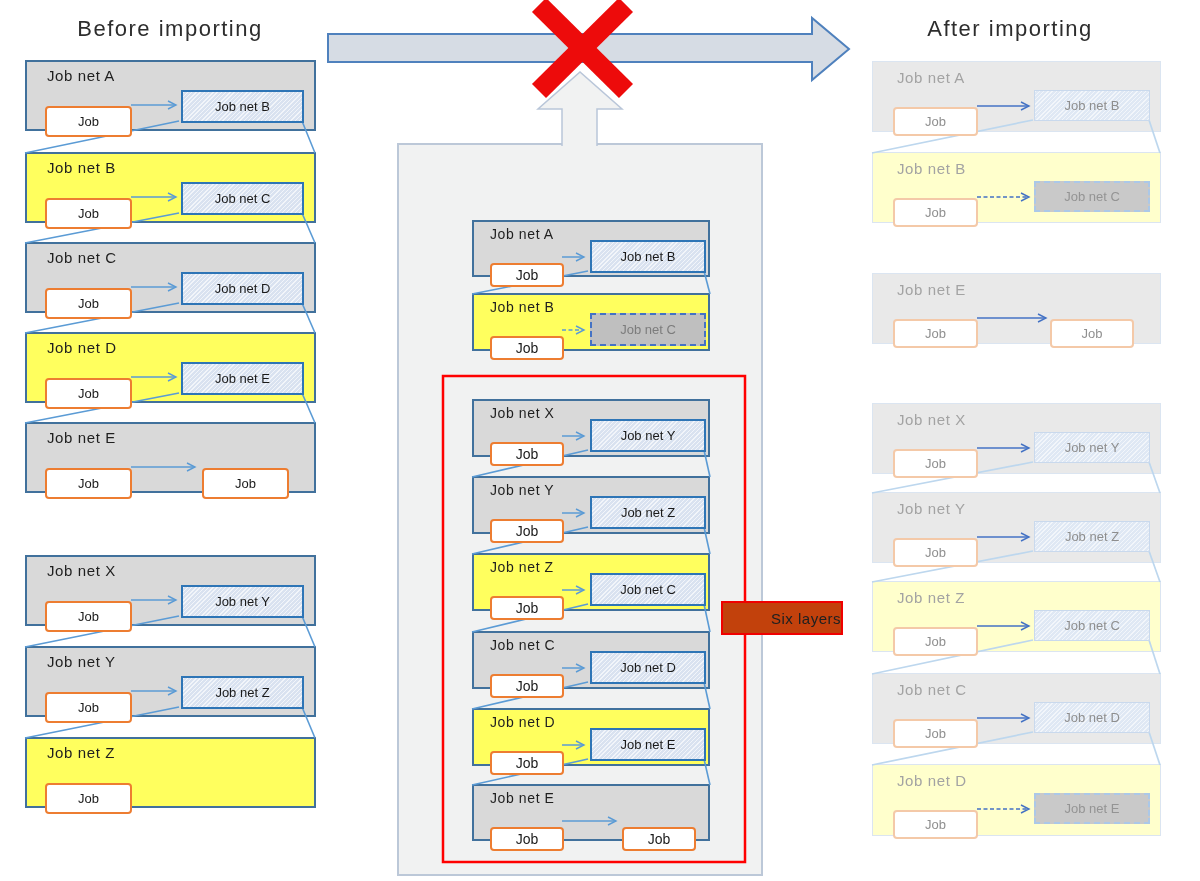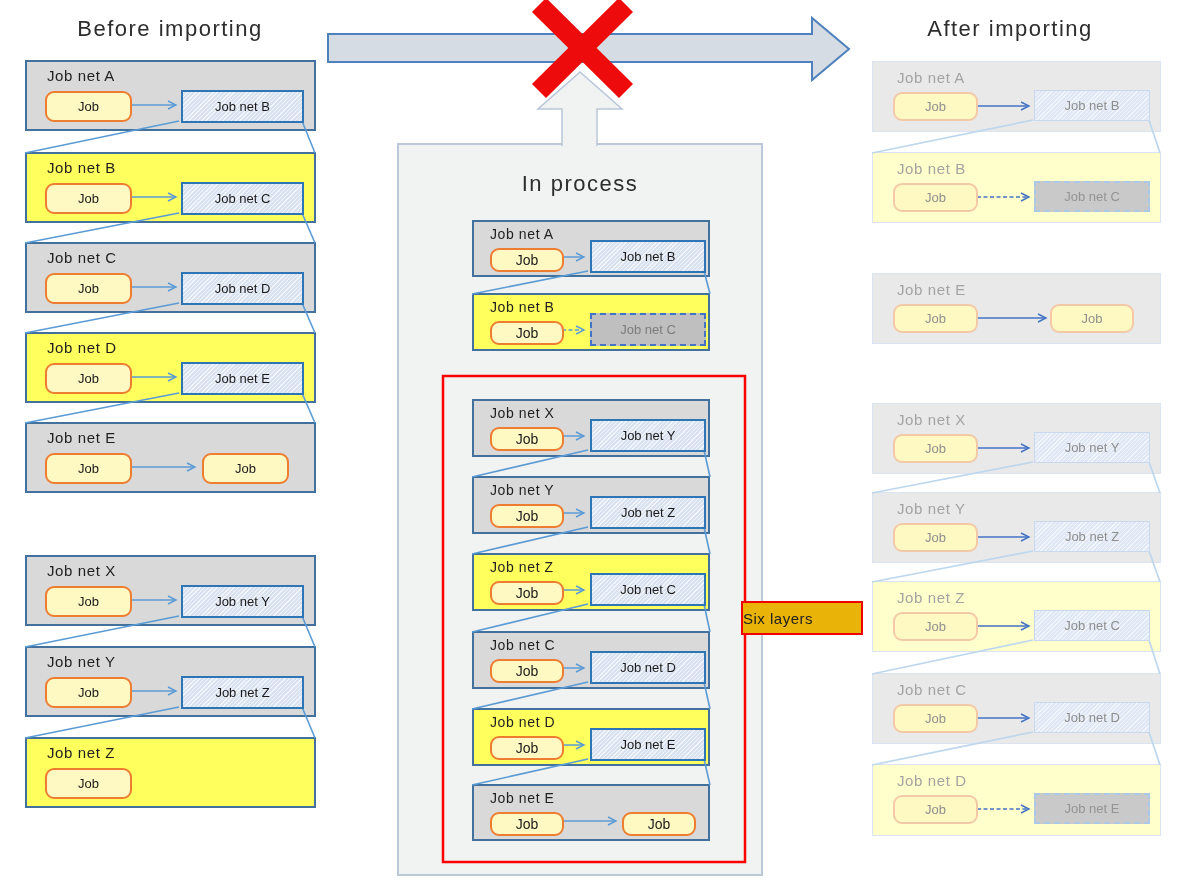--- a/index.html
+++ b/index.html
@@ -8,21 +8,21 @@
   .sec-title{position:absolute;font-size:22px;color:#2d2d2d;letter-spacing:1.5px;text-align:center;font-weight:400;}
 
   
   .jn{position:absolute;box-sizing:border-box;}
   .jn .t{position:absolute;left:20px;top:5px;font-size:15px;color:#1f1f1f;letter-spacing:.6px;white-space:nowrap;text-align:center;}
   .box{position:absolute;box-sizing:border-box;display:flex;align-items:center;justify-content:center;z-index:3;white-space:nowrap;}
 
   
   .bef.gray,.mid.gray{background:#D9D9D9;border:2px solid #41719C;}
   .bef.yellow,.mid.yellow{background:#FFFF5E;border:2px solid #41719C;}
-  .job{background:#fef9c3;border:2.5px solid #ED7D31;border-radius:9px;font-size:13px;color:#1a1a1a;}
+  .job{background:#ffffff;border:2.5px solid #ED7D31;border-radius:4px;font-size:13px;color:#1a1a1a;margin-top:15px;}
   .net{background-color:#D9E2F0;background-image:repeating-linear-gradient(135deg,rgba(255,255,255,.65) 0 1px,rgba(0,0,0,0) 1px 3px);border:2px solid #2E75B6;font-size:13px;color:#1a1a1a;}
 
   .bef .job{left:18px;top:29px;width:87px;height:31px;}
   .bef .job2{left:175px;top:29px;width:87px;height:31px;}
   .bef .net{left:154px;top:28px;width:123px;height:33px;}
 
   .mid .t{left:16px;top:4px;font-size:14px;}
   .mid .job{left:16px;top:26px;width:74px;height:24px;font-size:14px;}
   .mid .job2{left:148px;top:26px;width:74px;height:24px;}
   .mid .net{left:116px;top:18px;width:116px;height:33px;}
@@ -31,34 +31,33 @@
   
   .aft.gray{background:#E9E9E9;border:1.5px solid #DBE5F1;}
   .aft.yellow{background:#FFFFCC;border:1.5px solid #DBE5F1;}
   .aft .t{left:24px;top:7px;color:#A3A3A3;}
   .aft .job{left:20px;top:30px;width:85px;height:29px;border:2px solid #F4C9A8;color:#8f8f8f;}
   .aft .job2{left:177px;top:30px;width:84px;height:29px;}
   .aft .net{left:161px;top:28px;width:116px;height:31px;background-color:#DFE8F4;background-image:repeating-linear-gradient(135deg,rgba(255,255,255,.6) 0 1px,rgba(0,0,0,0) 1px 3px);border:1.5px solid #C9D9ED;color:#8e8e8e;}
   .aft .net.dashed{background:#C9C9C9;background-image:none;border:2px dashed #ABC8E8;color:#949494;}
 
   #panel{position:absolute;left:397px;top:143px;width:366px;height:733px;background:#F1F2F2;border:2px solid #BCC8D8;box-sizing:border-box;}
-  #six-layers{position:absolute;left:721px;top:601px;width:122px;height:34px;background:#eab308;border:2.5px solid #F00000;box-sizing:border-box;display:flex;align-items:center;justify-content:flex-start;font-size:15px;color:#202020;letter-spacing:.5px;z-index:5;margin-left:20px;}
+  #six-layers{position:absolute;left:721px;top:601px;width:122px;height:34px;background:#c2410c;border:2.5px solid #F00000;box-sizing:border-box;display:flex;align-items:center;justify-content:flex-end;font-size:15px;color:#202020;letter-spacing:.5px;z-index:5;}
 
   #overlay{position:absolute;left:0;top:0;z-index:2;pointer-events:none;}
 </style>
 </head>
 <body>
 
 <div id="stage">
 
   <div class="sec-title" style="left:880px;top:16px;width:260px;">After importing</div>
   <div class="sec-title" style="left:40px;top:16px;width:260px;">Before importing</div>
 
   <div id="panel"></div>
-  <div class="sec-title" style="left:462px;top:171px;width:236px;">In process</div>
 
   <div class="jn bef gray" style="left:25px;top:60px;width:291px;height:71px">
     <div class="t">Job net A</div>
     <div class="box job">
         <span>Job</span>
       </div>
     <div class="box net">
         <span>Job net B</span>
       </div>
   </div>

